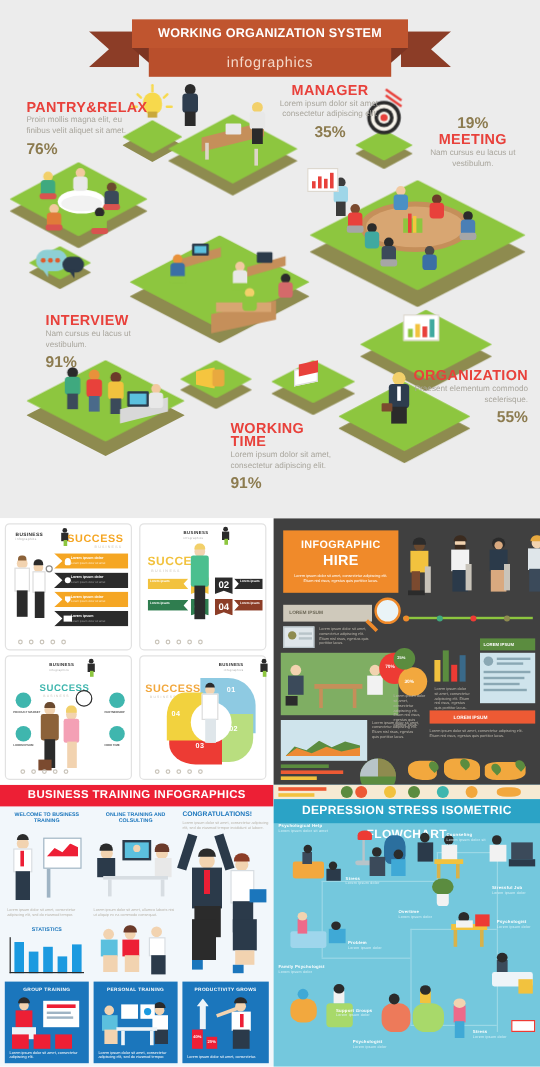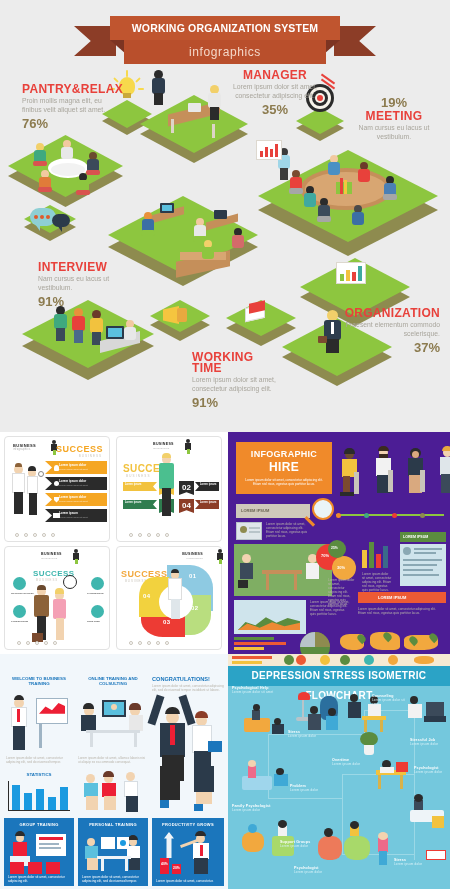--- a/index.html
+++ b/index.html
@@ -128,21 +128,21 @@
     position: absolute; height: 9px;
     clip-path: polygon(0 0, 100% 0, calc(100% - 4px) 50%, 100% 100%, 0 100%);
   }
   .dotrow { position: absolute; display: flex; gap: 5px; align-items: center; }
   .dotrow span { width: 4px; height: 4px; border-radius: 50%; border: 1px solid #c9c4ba; display: block; }
 
   .figbox { position: absolute; }
   .sil { position: absolute; }        
 
   
-  .hire { position: relative; background: #4c1d95; overflow: hidden; }
+  .hire { position: relative; background: #404040; overflow: hidden; }
   .hire .hdr { position: absolute; background: #f08a2a; }
   .chairman { position: absolute; }
   .tline { position: absolute; height: 2px; background: #8dc63f; }
   .tline b { position: absolute; width: 5px; height: 5px; border-radius: 50%; top: -1.5px; display: block; }
 
   
   .train { position: relative; background: #f2f7fb; overflow: hidden; }
   .train .hdr { position: absolute; background: #ed1f35; width: 100%; }
   .bluebox { position: absolute; background: #1b76bc; }
 
@@ -456,21 +456,21 @@
 
   <div class="lbl red" style="left:192px; top:352px; width:92px;">
     <div class="h">WORKING TIME</div>
     <div class="p">Lorem ipsum dolor sit amet, consectetur adipiscing elit.</div>
     <div class="pc">91%</div>
   </div>
 
   <div class="lbl red right" style="left:340px; top:308px; width:100px;">
     <div class="h">ORGANIZATION</div>
     <div class="p">Praesent elementum commodo scelerisque.</div>
-    <div class="pc">37%</div>
+    <div class="pc">55%</div>
   </div>
 </div>
 
 <div class="sheet" style="height:457px; background:#ffffff;">
 
   <div style="position:absolute; left:0; top:0; width:228px; height:222px; background:#fff;">
 
     <div class="sc" style="position:absolute; left:4px; top:4px; width:106px; height:106px;">
       <div class="sct" style="left:8px; top:6px; font-size:4px; color:#2b2b2b;">BUSINESS</div>
       <div class="sct" style="left:8px; top:11px; font-size:2.6px; color:#aaa; font-weight:normal;">infographics</div>
@@ -777,20 +777,23 @@
       <i class="sil" style="position:absolute;left:30px;top:2px;width:30px;height:18px;background:#f2a83e;border-radius:30% 40% 20% 40%;display:block;"></i>
       <i class="sil" style="position:absolute;left:64px;top:5px;width:34px;height:15px;background:#f2a83e;border-radius:30% 30% 40% 30%;display:block;"></i>
       <i class="sil" style="position:absolute;left:18px;top:4px;width:7px;height:9px;background:#5b8c3f;border-radius:50% 50% 50% 0;transform:rotate(-45deg);display:block;"></i>
       <i class="sil" style="position:absolute;left:44px;top:2px;width:7px;height:9px;background:#5b8c3f;border-radius:50% 50% 50% 0;transform:rotate(-45deg);display:block;"></i>
       <i class="sil" style="position:absolute;left:70px;top:6px;width:7px;height:9px;background:#5b8c3f;border-radius:50% 50% 50% 0;transform:rotate(-45deg);display:block;"></i>
       <i class="sil" style="position:absolute;left:90px;top:3px;width:7px;height:9px;background:#5b8c3f;border-radius:50% 50% 50% 0;transform:rotate(-45deg);display:block;"></i>
     </div>
   </div>
 
   <div class="train" style="position:absolute; left:0; top:222px; width:228px; height:235px;">
+    <div class="hdr" style="left:0; top:0; height:18px;">
+      <div class="panel-title" style="font-size:9.5px; line-height:18px;">BUSINESS TRAINING INFOGRAPHICS</div>
+    </div>
 
     <div style="position:absolute; left:6px; top:22px; width:66px;">
       <div style="font-size:4.4px; font-weight:bold; color:#1b76bc; text-align:center; line-height:5.4px;">WELCOME TO BUSINESS TRAINING</div>
       <div class="figbox" style="position:relative; height:66px; margin-top:3px;">
         <i class="sil" style="position:absolute;left:8px;top:8px;width:10px;height:10px;border-radius:50%;background:#f2d3b0;display:block;"></i>
         <i class="sil" style="position:absolute;left:8px;top:5px;width:10px;height:5px;background:#2b2b2b;border-radius:5px 5px 0 0;display:block;"></i>
         <i class="sil" style="position:absolute;left:5px;top:17px;width:16px;height:20px;background:#ffffff;border:1px solid #d7dde2;display:block;"></i>
         <i class="sil" style="position:absolute;left:11px;top:19px;width:3px;height:13px;background:#ed1f35;display:block;"></i>
         <i class="sil" style="position:absolute;left:7px;top:36px;width:12px;height:24px;background:#2b3a4a;display:block;"></i>
         <i class="sil" style="position:absolute;left:30px;top:8px;width:32px;height:26px;background:#fff;border:1px solid #9fb4c4;display:block;"></i>

